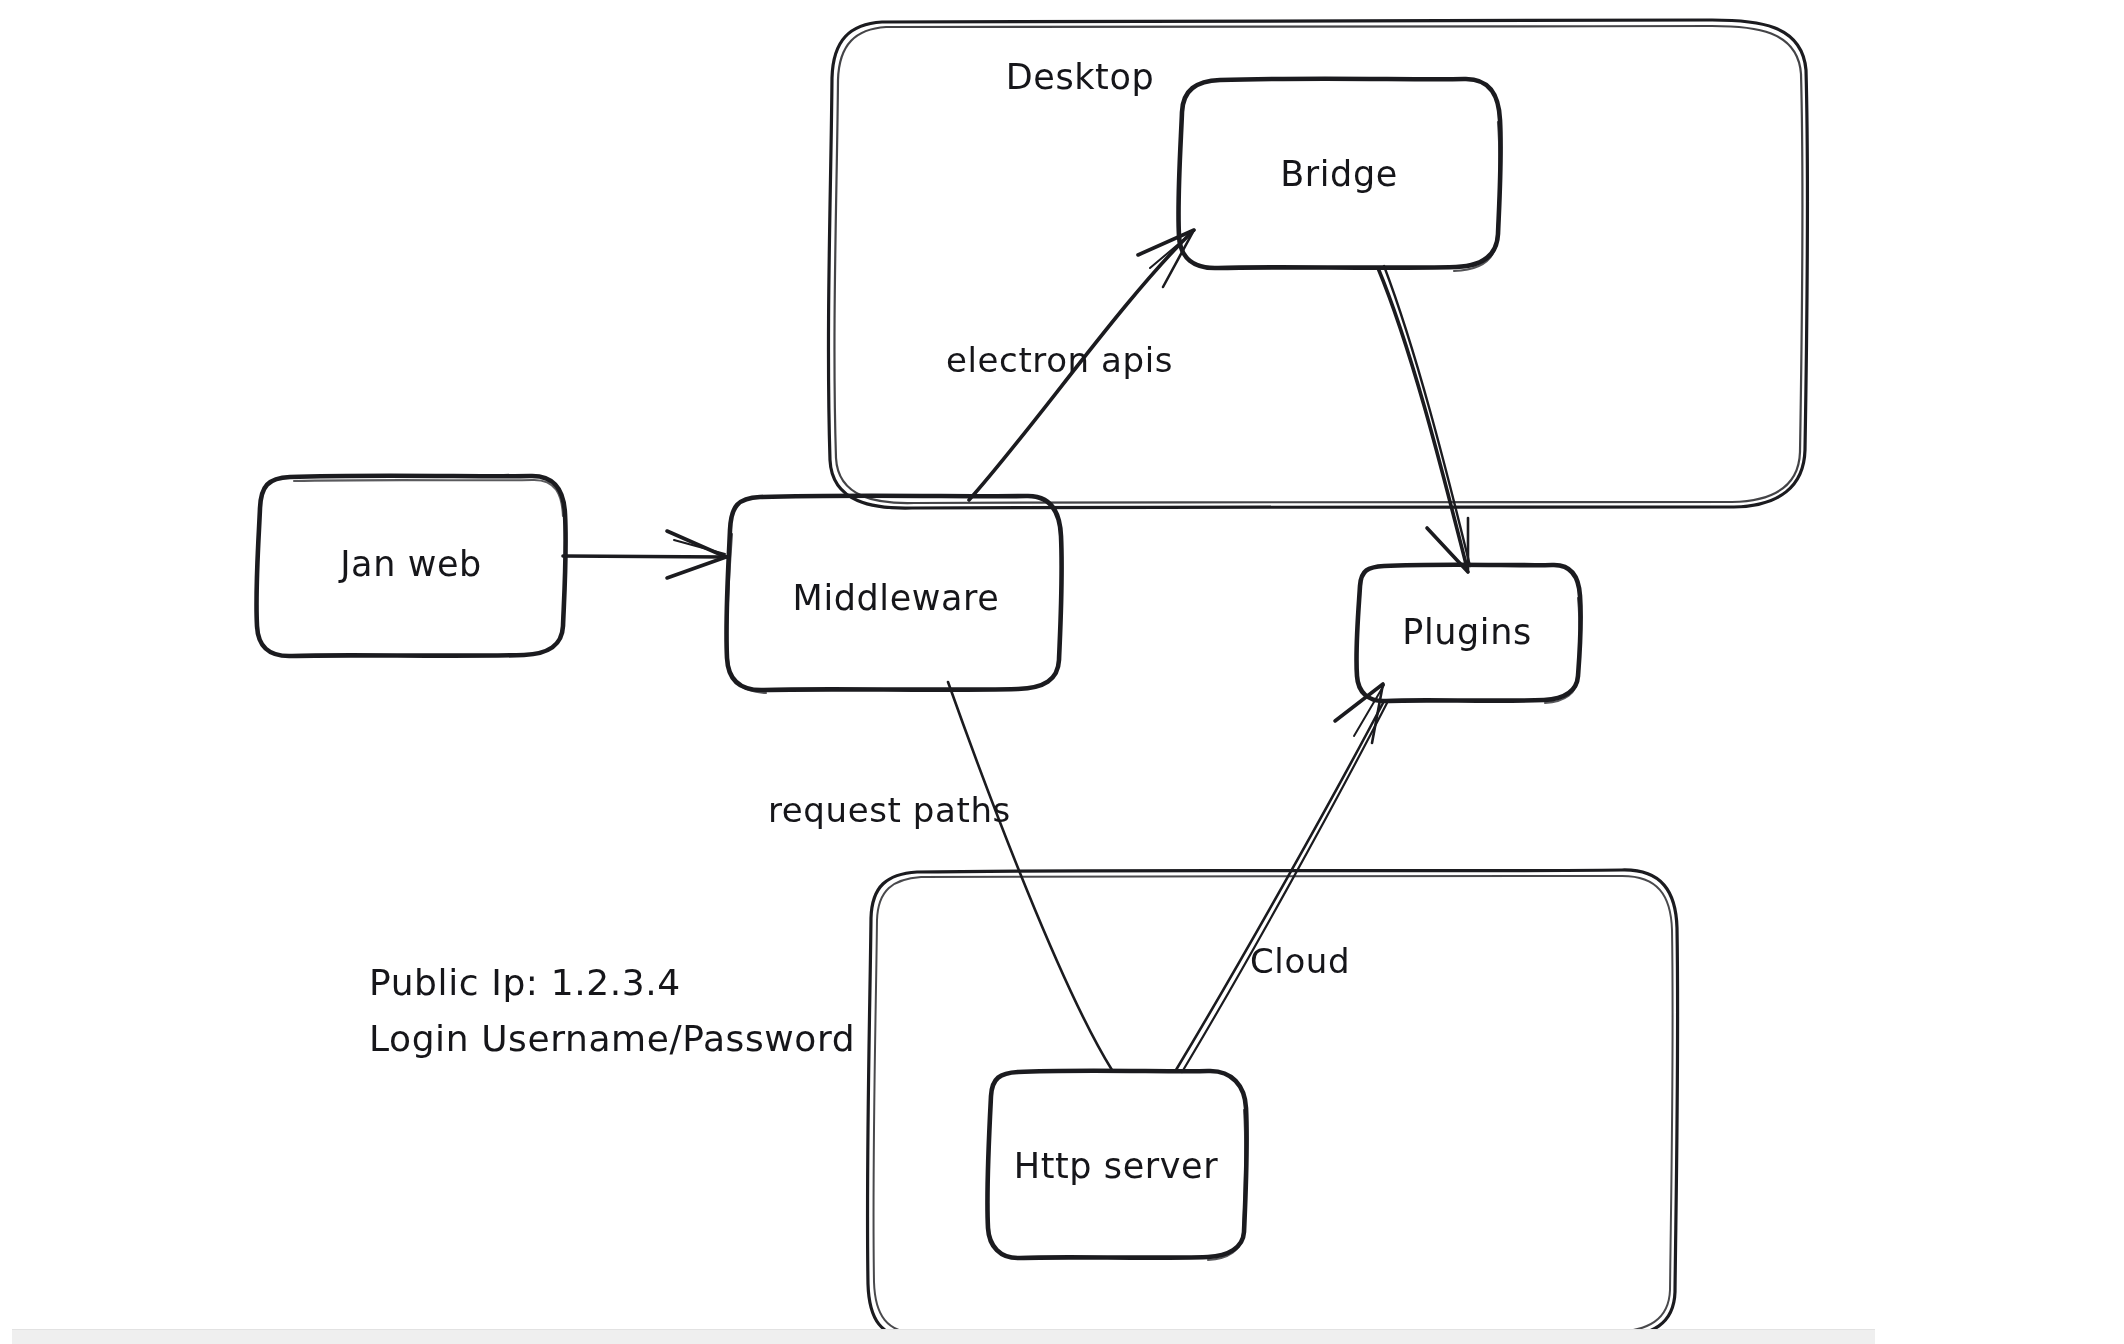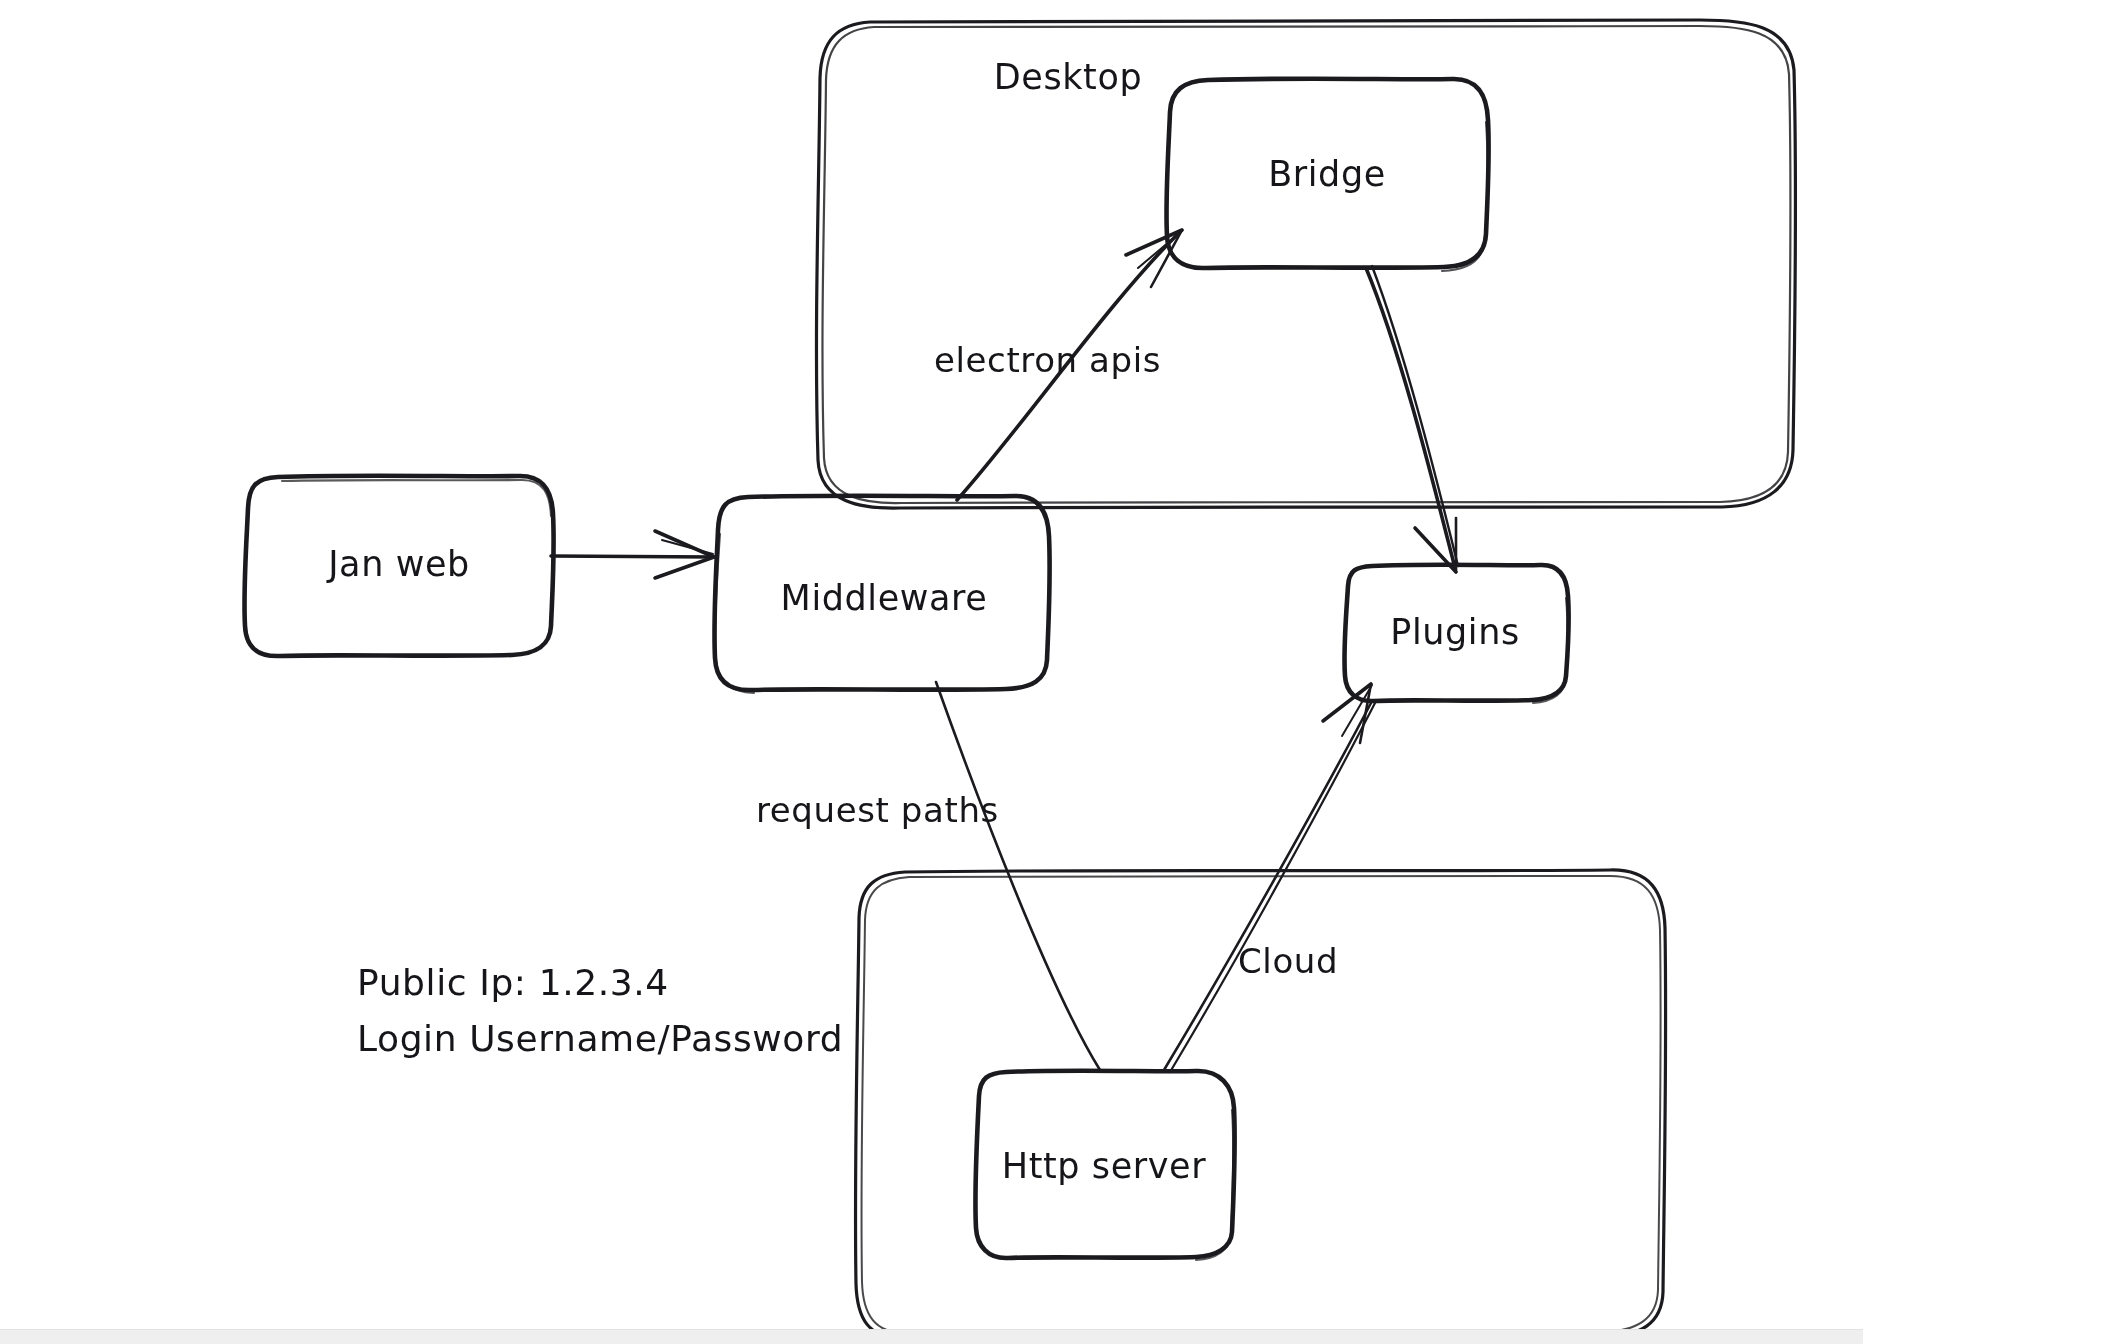--- a/index.html
+++ b/index.html
@@ -7,20 +7,21 @@
     padding: 0;
     background: #ffffff;
   }
   #canvas-root {
     position: relative;
     width: 1863px;
     height: 1344px;
     background: #ffffff;
     overflow: hidden;
     font-family: "DejaVu Sans", sans-serif;
+    margin-left: 12px;
   }
   svg#diagram {
     position: absolute;
     inset: 0;
     width: 2124px;
     height: 1344px;
     display: block;
   }
   .stroke {
     fill: none;

